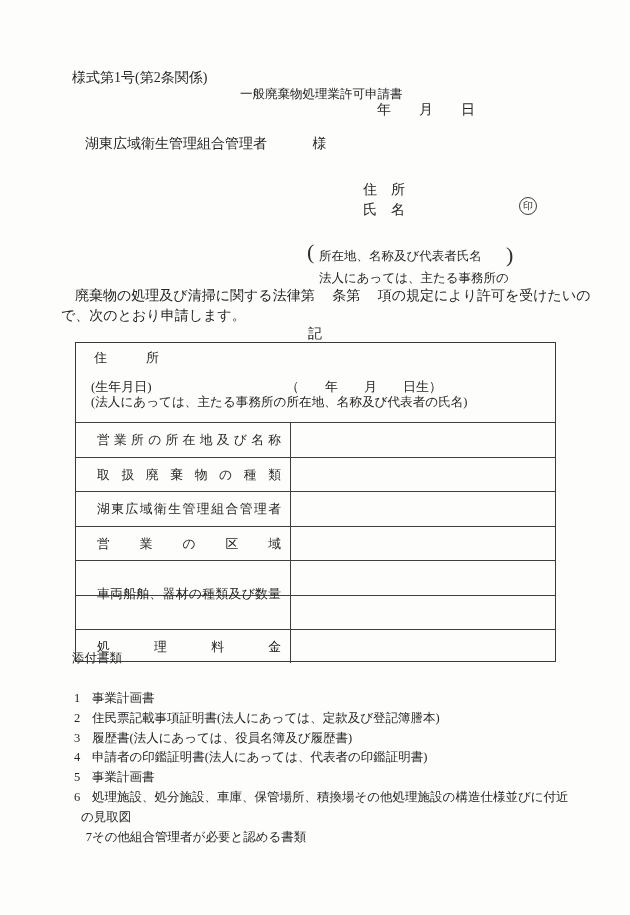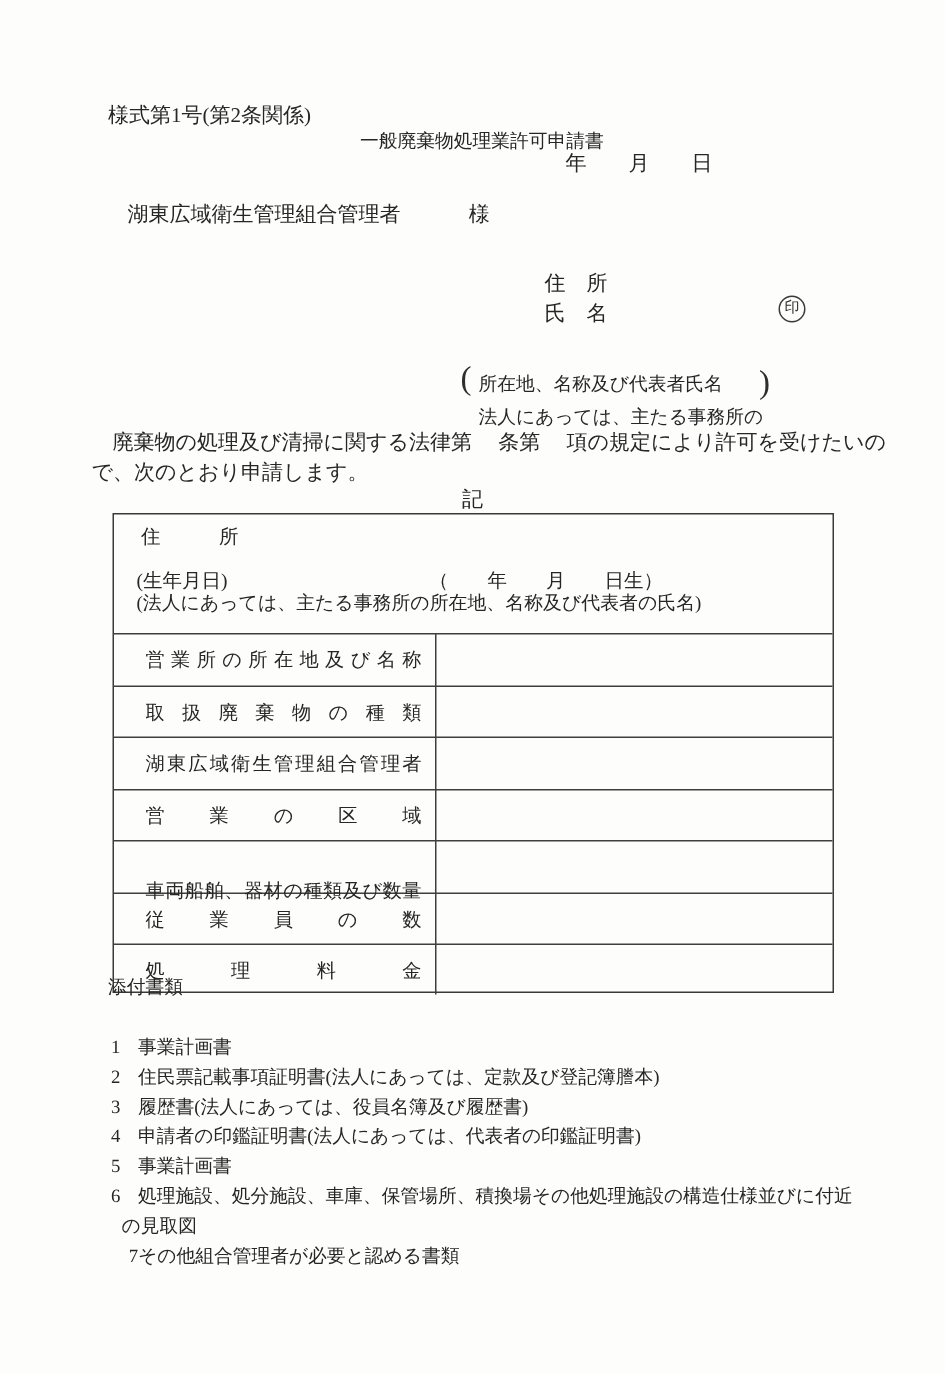--- a/index.html
+++ b/index.html
@@ -71,21 +71,20 @@
     <div class="hline" style="top:217px;"></div>
     <div class="hline" style="top:251.5px;"></div>
     <div class="hline" style="top:286px;"></div>
     <div class="vline"></div>
 
     <div class="row-label" style="top:90px;">営業所の所在地及び名称</div>
     <div class="row-label" style="top:124.5px;">取扱廃棄物の種類</div>
     <div class="row-label" style="top:159px;">湖東広域衛生管理組合管理者</div>
     <div class="row-label" style="top:193.5px;">営業の区域</div>
     <div class="row-label" style="top:228px;margin-top:16px;">車両船舶、器材の種類及び数量</div>
-    <div class="row-label" style="top:262.5px;">従業員の数</div>
     <div class="row-label" style="top:297px;">処理料金</div>
 
     <div class="value-cell" style="top:80px;"></div>
     <div class="value-cell" style="top:114.5px;"></div>
     <div class="value-cell" style="top:149px;"></div>
     <div class="value-cell" style="top:183.5px;"></div>
     <div class="value-cell" style="top:218px;"></div>
     <div class="value-cell" style="top:252.5px;"></div>
     <div class="value-cell" style="top:287px;"></div>
   </div>

